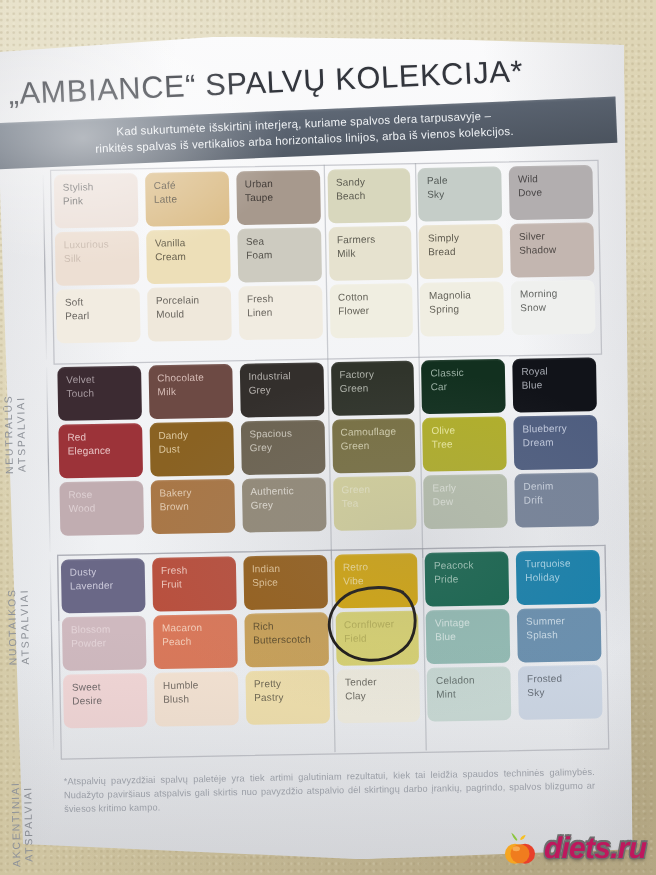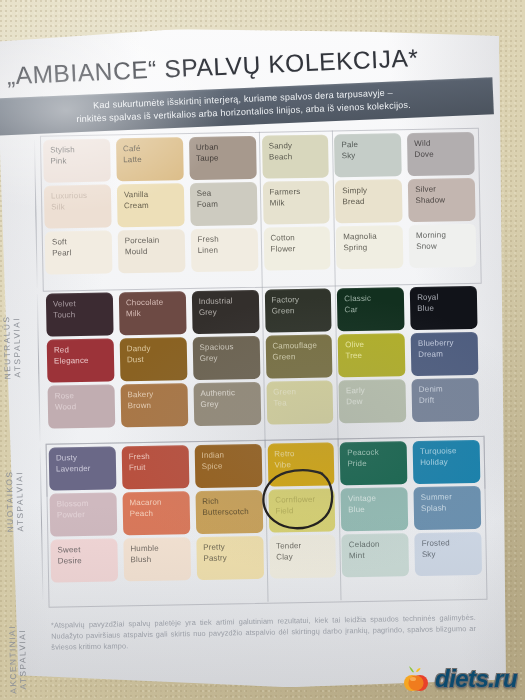--- a/index.html
+++ b/index.html
@@ -206,21 +206,21 @@
     bottom: 6px;
     display: flex;
     align-items: center;
     gap: 4px;
     z-index: 40;
   }
   #wm-text {
     font-size: 24px;
     font-weight: bold;
     font-style: italic;
-    color: #0c4a6e;
+    color: #be185d;
     letter-spacing: -0.6px;
     text-shadow:
       1px 1px 0 #6e6e6e, -1px 1px 0 #6e6e6e, 1px -1px 0 #6e6e6e, -1px -1px 0 #6e6e6e,
       0 2px 3px rgba(0,0,0,0.45);
   }
 </style>
 </head>
 <body>
 
 <div id="bg-surface">

